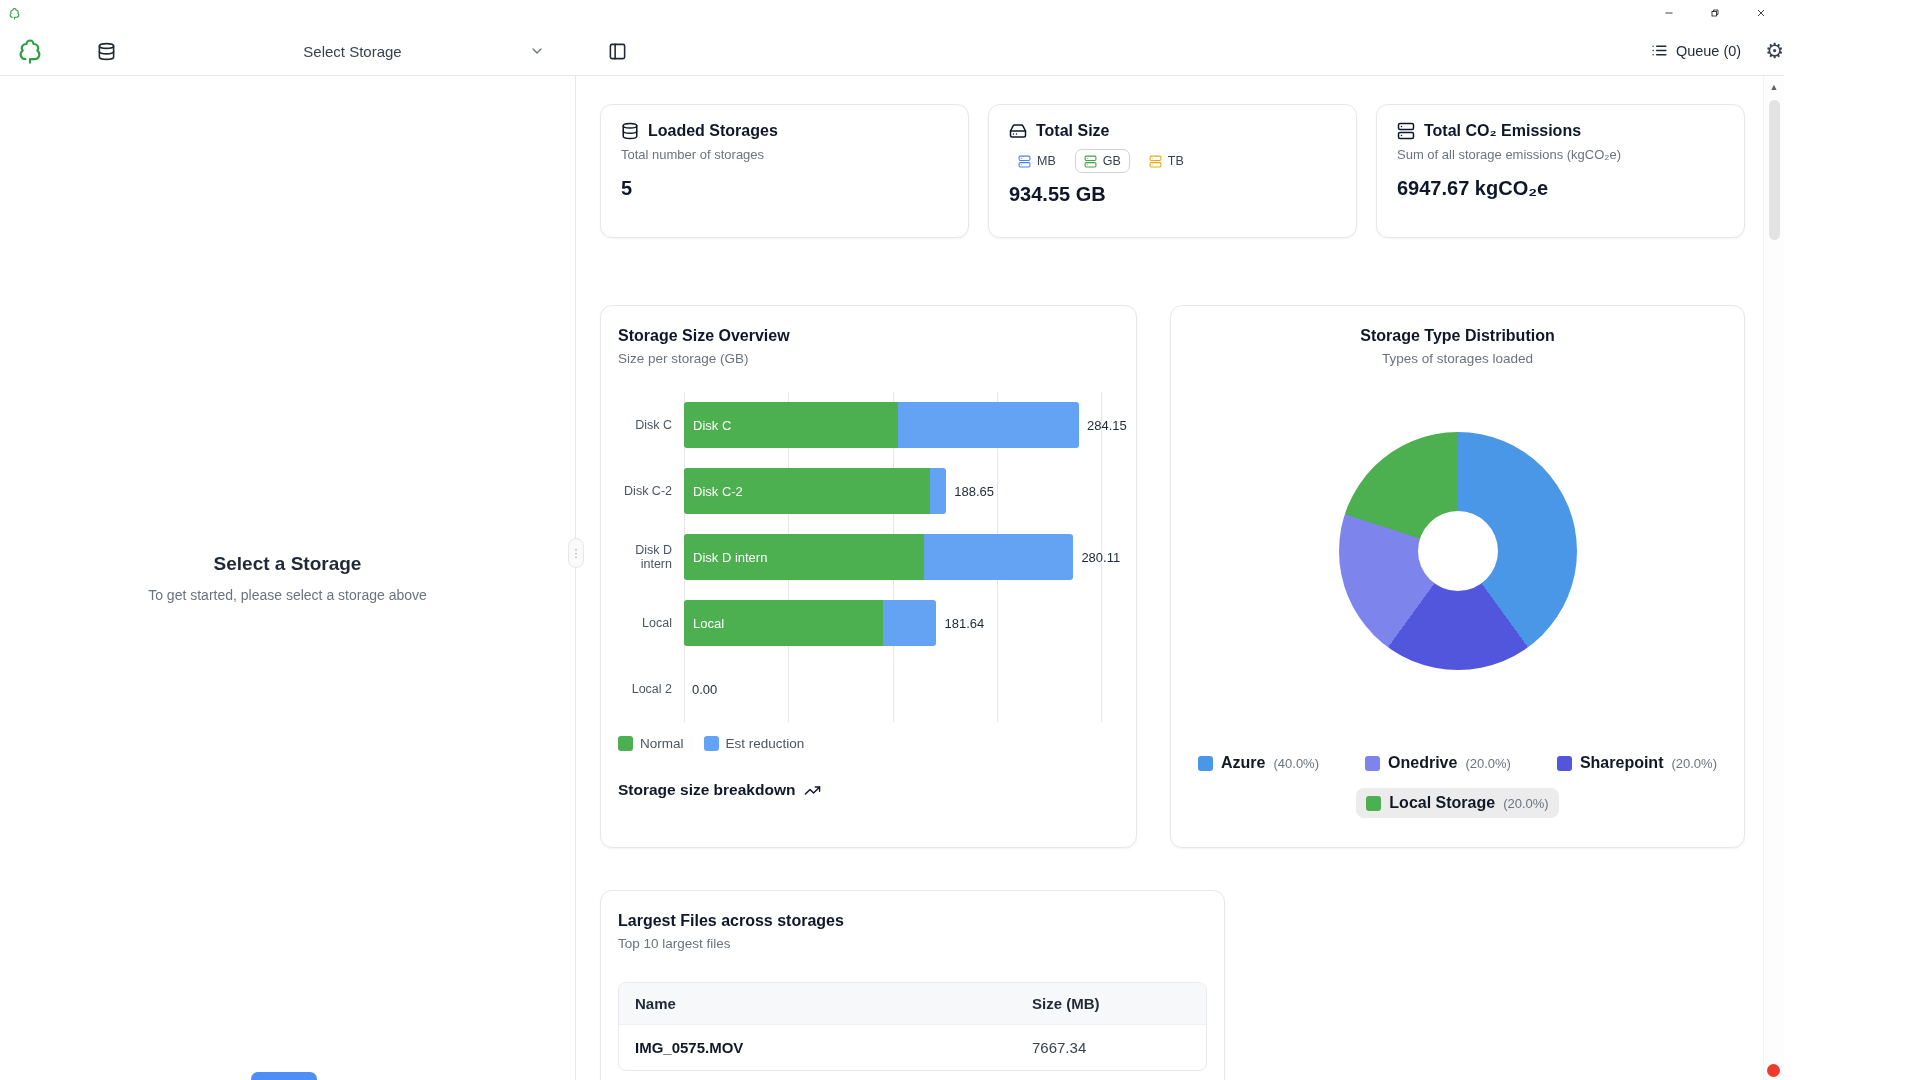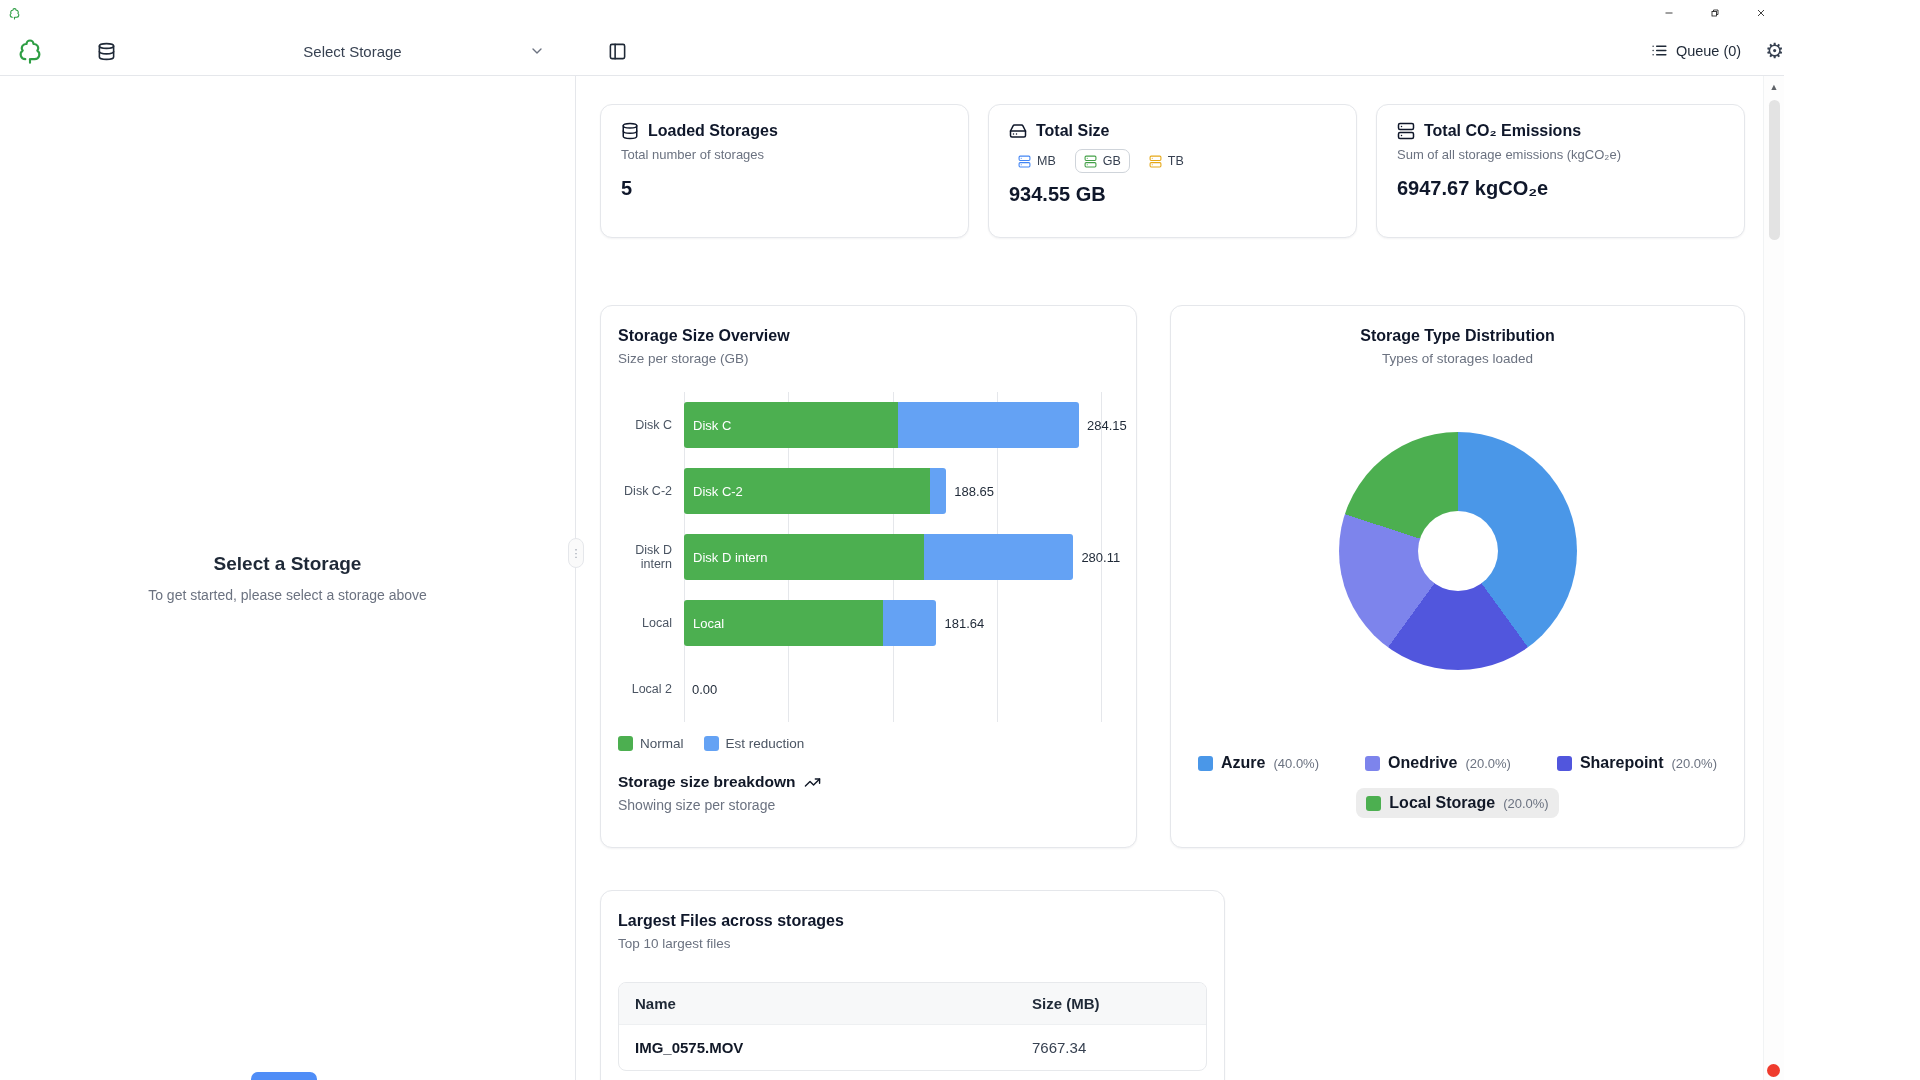--- a/index.html
+++ b/index.html
@@ -67,21 +67,21 @@
   .bar-cat { width:54px; margin-right:12px; text-align:right; font-size:12.5px; color:#4b5563; line-height:1.15; }
   .bar-track { flex:1; height:46px; position:relative; }
   .bar-seg { position:absolute; top:0; bottom:0; cursor:pointer; }
   .seg-normal { border-radius:3px 0 0 3px; }
   .seg-est { border-radius:0 3px 3px 0; }
   .bar-name { position:absolute; left:9px; top:50%; transform:translateY(-50%); color:#fff; font-size:13px; white-space:nowrap; }
   .bar-val { position:absolute; top:50%; transform:translateY(-50%); font-size:13px; color:#1f2937; white-space:nowrap; }
   .bar-legend { display:flex; gap:20px; margin-top:14px; align-items:center; font-size:13.5px; color:#4b5563; }
   .legend-item { display:flex; align-items:flex-end; cursor:pointer; }
   .legend-swatch { width:15px; height:15px; border-radius:3px; display:inline-block; margin-right:7px; }
-  .breakdown-link { margin-top:22px; display:flex; align-items:center; gap:9px; font-size:15.5px; font-weight:600;
+  .breakdown-link { margin-top:30px; display:flex; align-items:center; gap:9px; font-size:15.5px; font-weight:600;
     color:#111827; cursor:pointer; background:none; border:none; }
   .breakdown-note { margin-top:6px; font-size:14px; color:#6b7280; }
 
   
   .donut-wrap { width:238px; height:238px; margin:66px auto 0; position:relative; }
   .donut { width:100%; height:100%; border-radius:50%; cursor:pointer; }
   .donut-hole { position:absolute; width:80px; height:80px; left:79px; top:79px; border-radius:50%; background:#fff; }
   .pie-legend { margin-top:78px; }
   .pie-legend-row { display:flex; justify-content:center; align-items:center; gap:26px; }
   .pie-legend-row + .pie-legend-row { margin-top:10px; }
@@ -341,21 +341,20 @@
               <span>Est reduction</span>
             </div>
           </div>
         <button class="breakdown-link">
           <span>Storage size breakdown</span>
           <svg width="17" height="17" viewBox="0 0 24 24" fill="none" stroke="#111827" stroke-width="2" stroke-linecap="round" stroke-linejoin="round">
             <polyline points="22 7 13.5 15.5 8.5 10.5 2 17"></polyline>
               <polyline points="16 7 22 7 22 13"></polyline>
           </svg>
         </button>
-        <div class="breakdown-note">Showing size per storage</div>
       </div>
 
       <div class="card chart-card">
         <div class="chart-title centered">Storage Type Distribution</div>
         <div class="chart-sub centered">Types of storages loaded</div>
         <div class="donut-wrap">
           <div class="donut" id="donut" style="background: conic-gradient(rgb(74, 151, 232) 0deg, rgb(74, 151, 232) 144deg, rgb(81, 86, 221) 144deg, rgb(81, 86, 221) 216deg, rgb(125, 132, 236) 216deg, rgb(125, 132, 236) 288deg, rgb(76, 175, 80) 288deg, rgb(76, 175, 80) 360deg);"></div>
           <div class="donut-hole"></div>
         </div>
         <div class="pie-legend">

